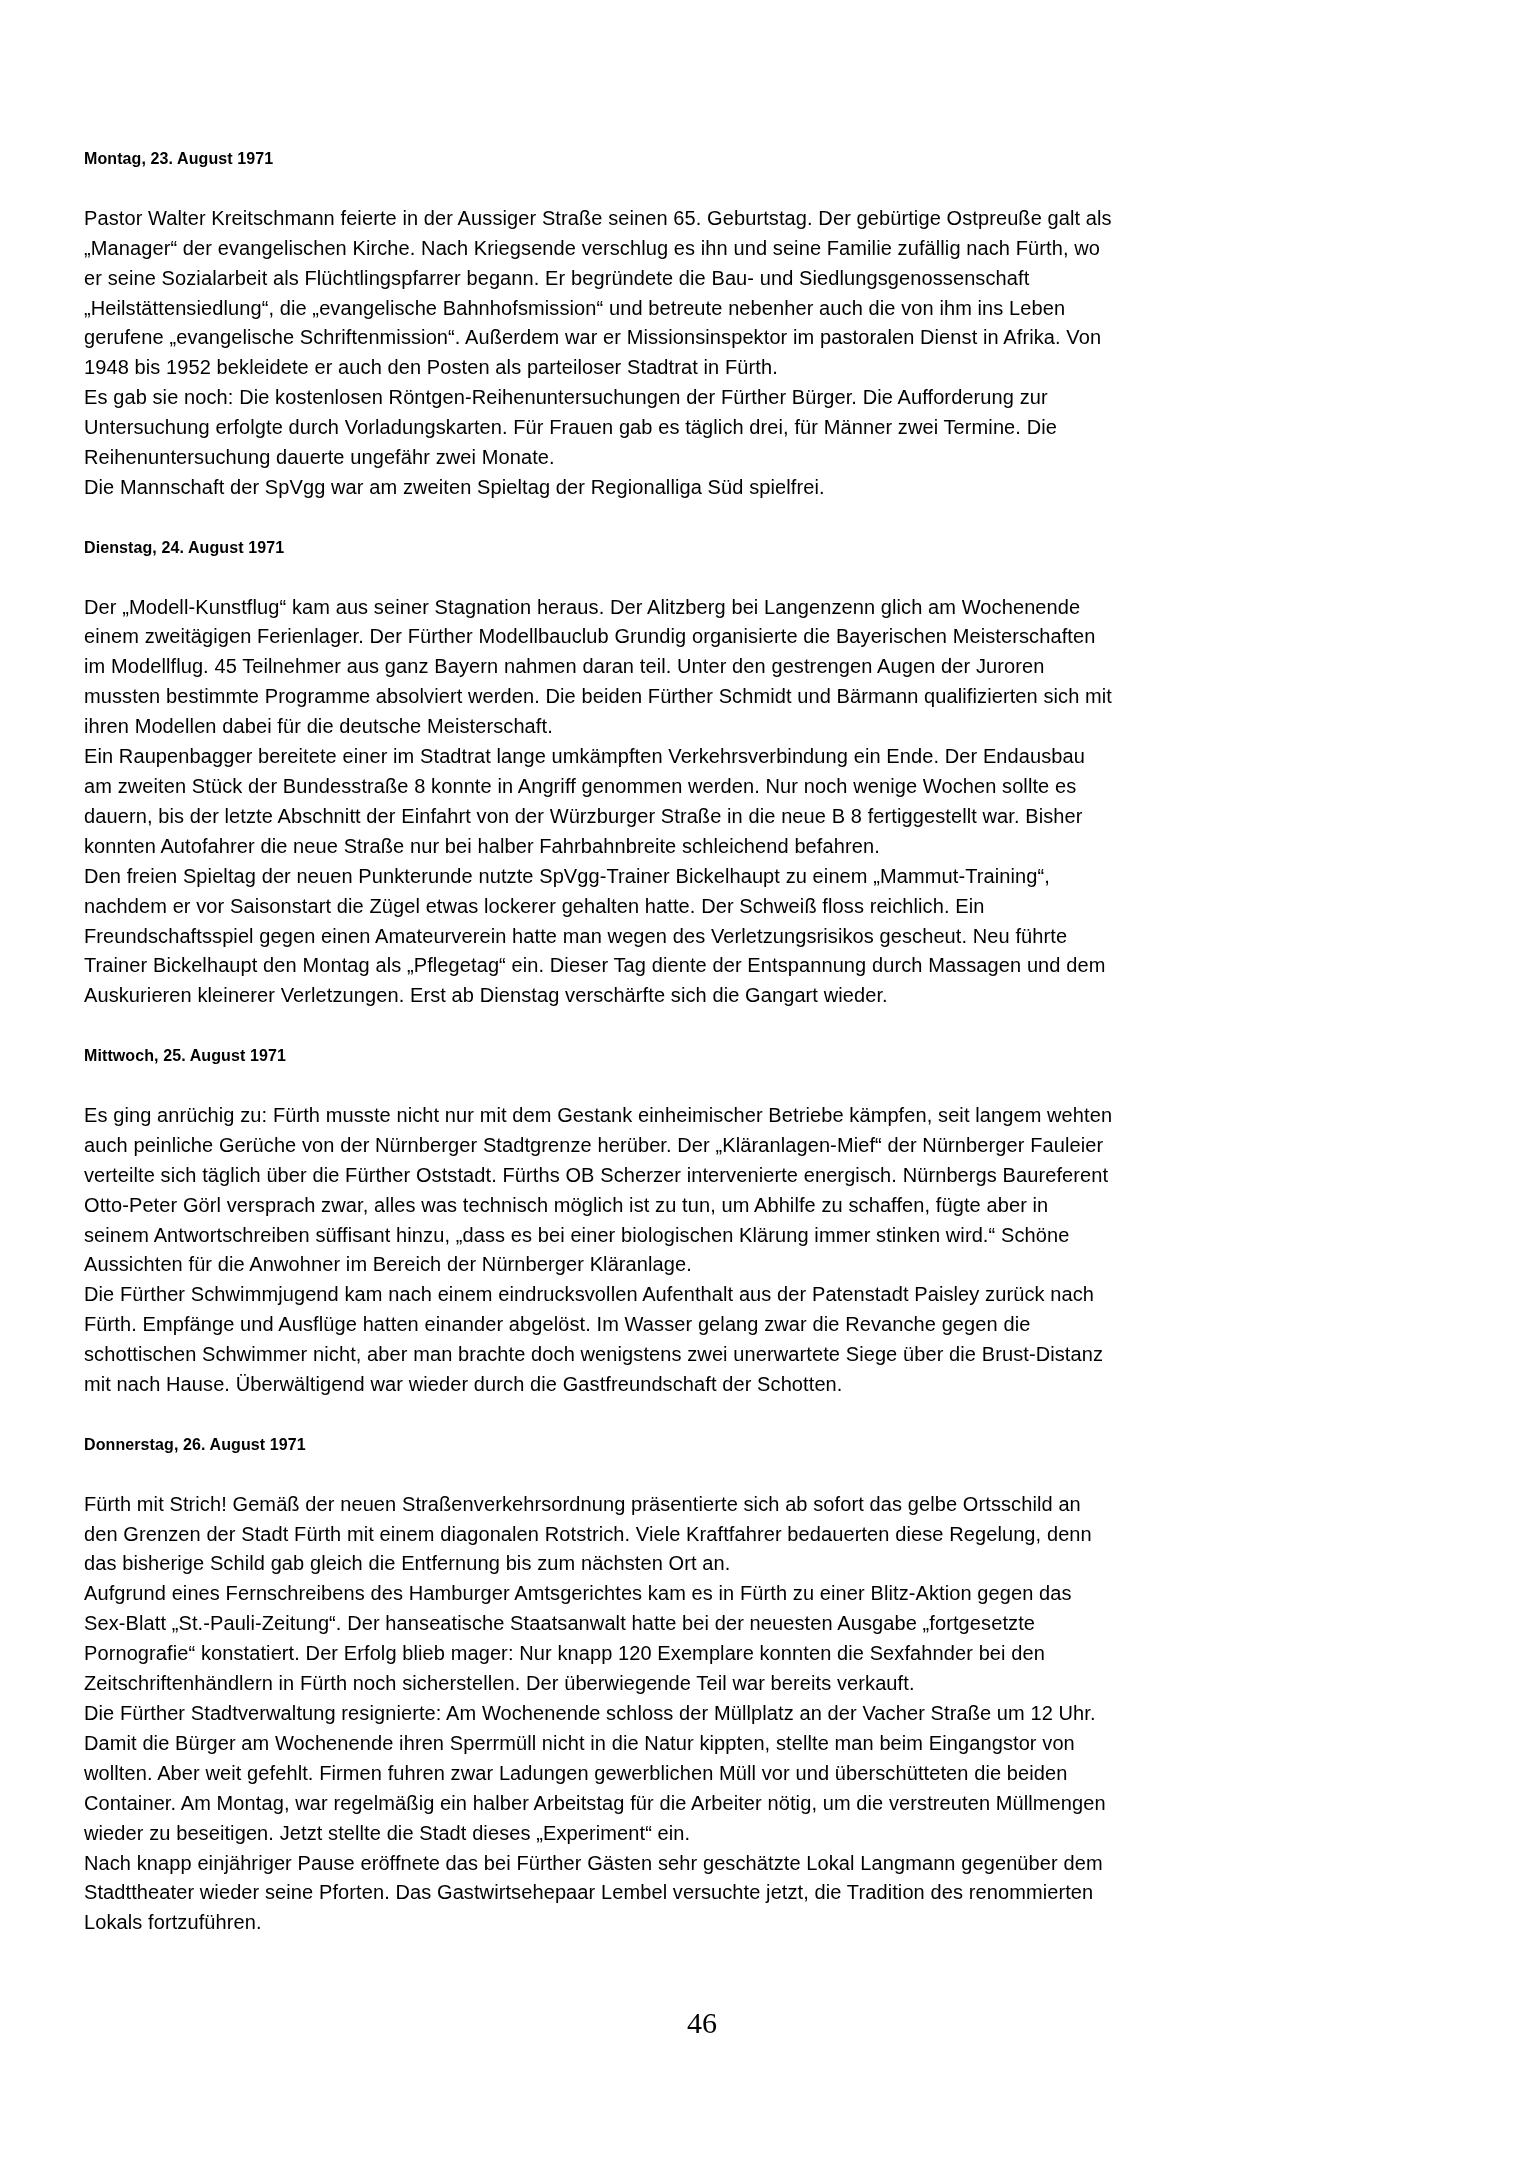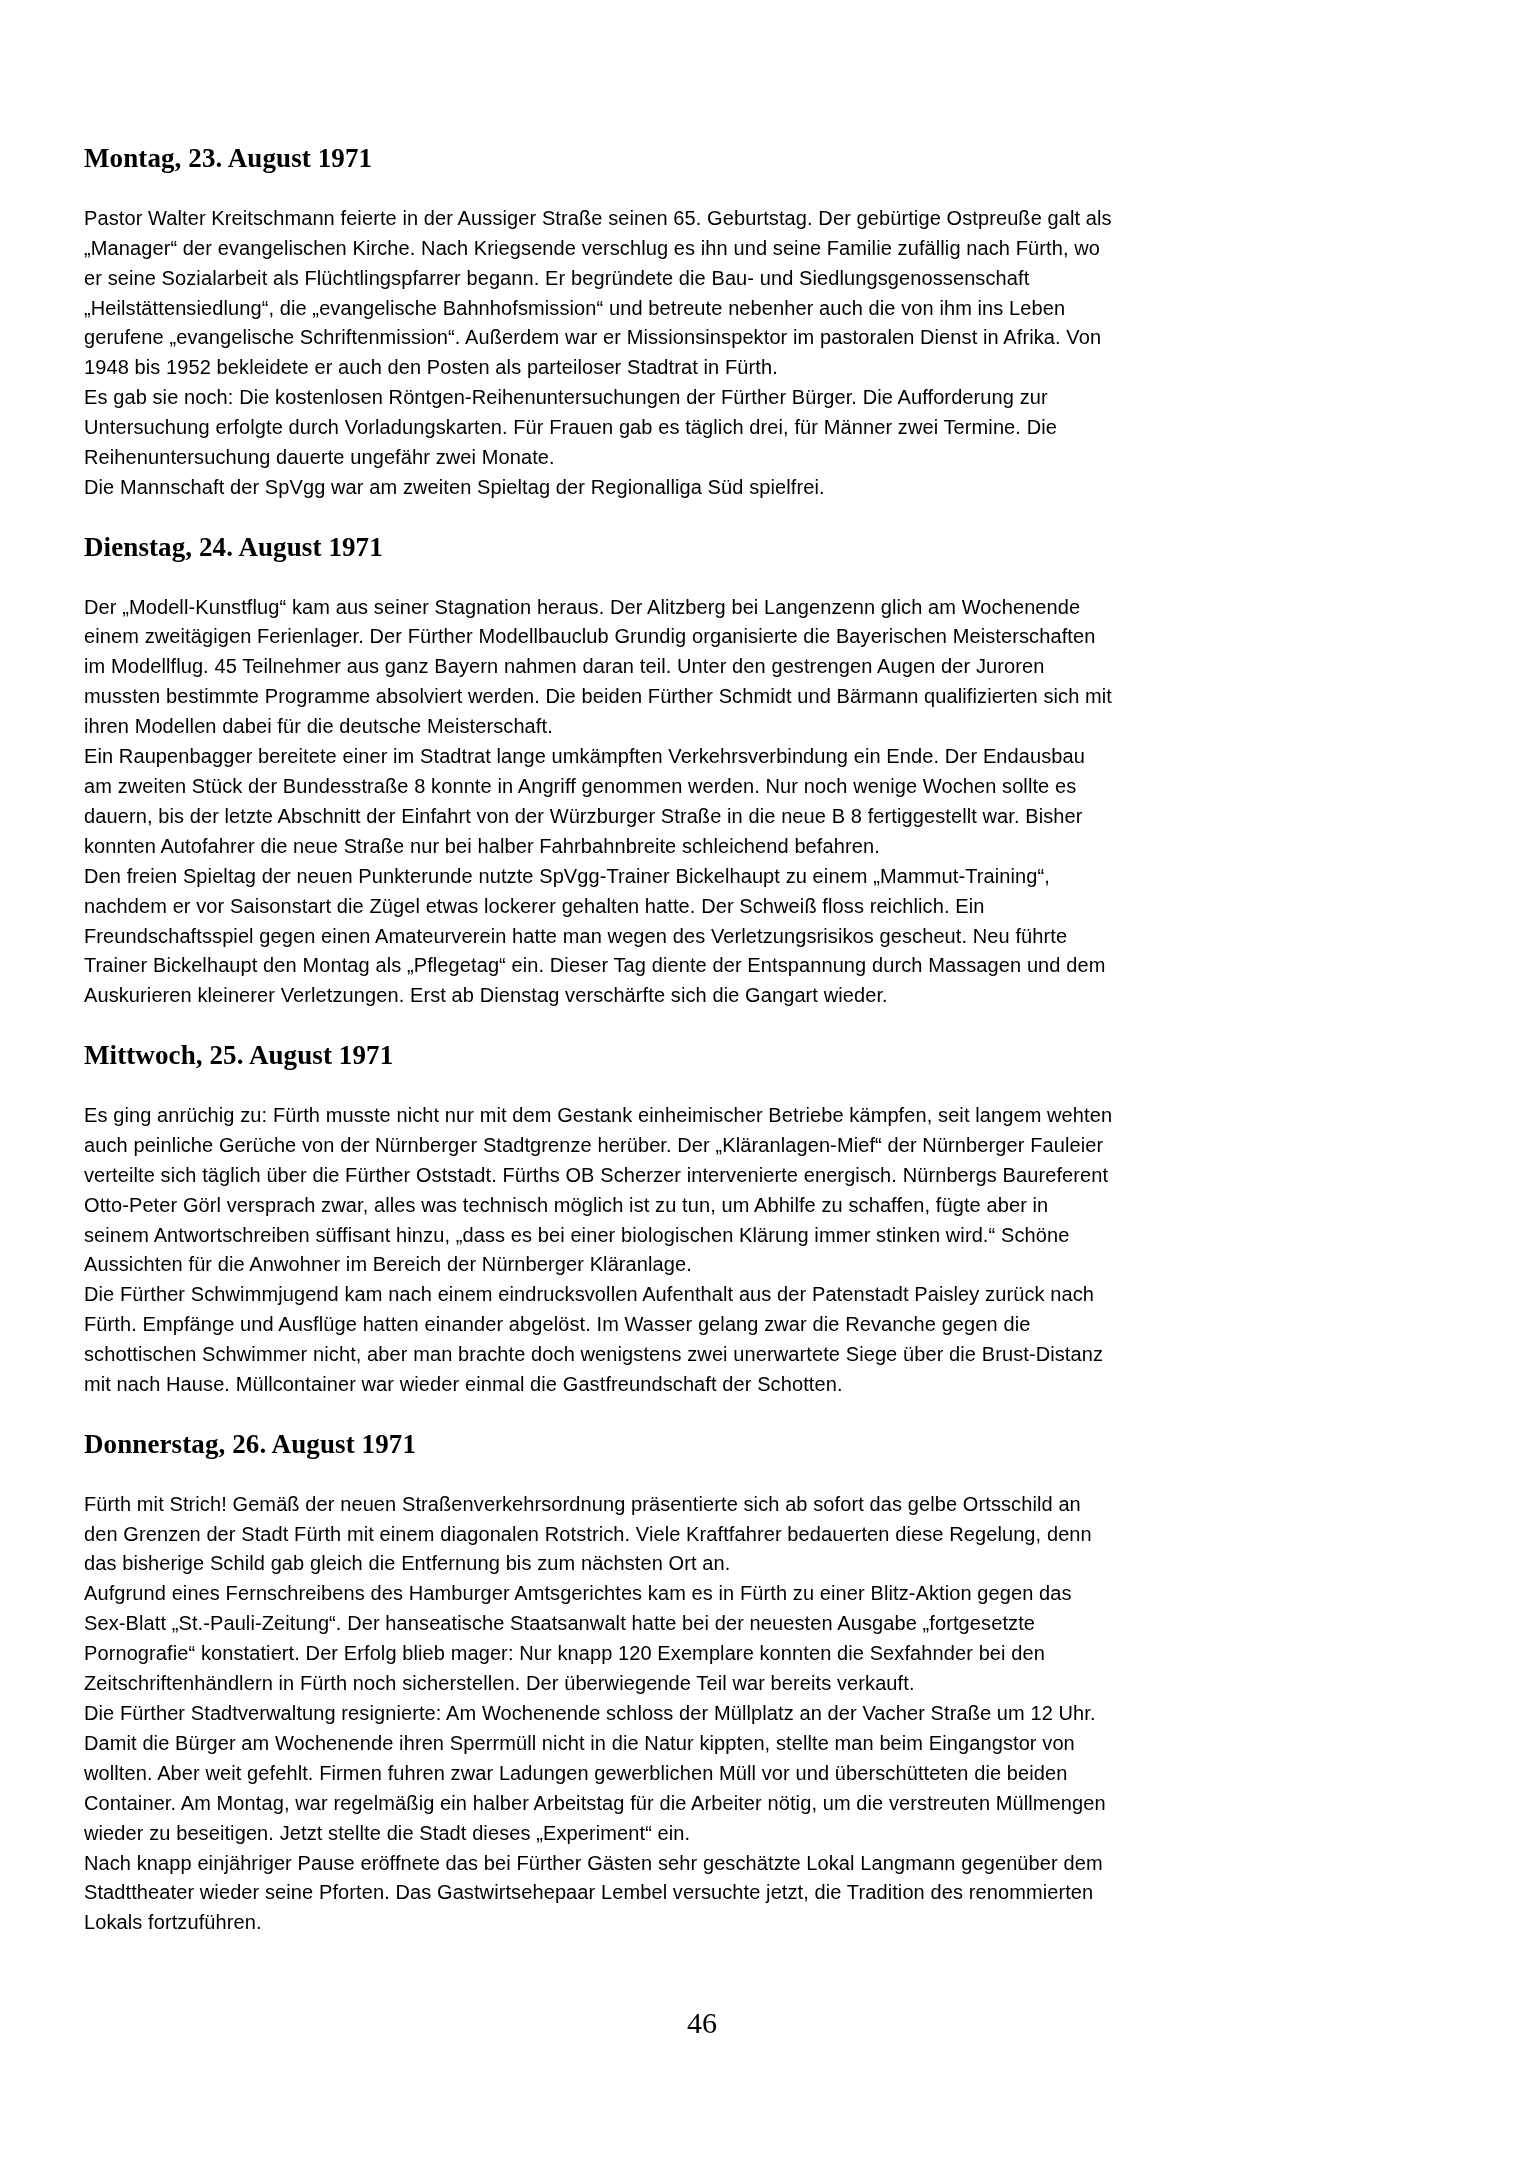--- a/index.html
+++ b/index.html
@@ -16,25 +16,24 @@
   .content {
     position: absolute;
     top: 144px;
     left: 84px;
     right: 30px;
   }
   section.entry { margin: 0 0 29.9px 0; padding: 0; }
   .entry-heading {
     margin: 0 0 29.9px 0;
     padding: 0;
-    font-size: 27px;
+    font-size: 16px;
     font-weight: bold;
     line-height: 29.9px;
     letter-spacing: 0.1px;
-    font-family: Liberation Serif, serif;
   }
   .entry-body { margin: 0; padding: 0; }
   .line {
     font-size: 20px;
     line-height: 29.9px;
     letter-spacing: 0.1px;
     white-space: nowrap;
   }
   .page-number {
     position: absolute;
@@ -92,21 +91,21 @@
         <div class="entry-body">
           <div class="line">Es ging anrüchig zu: Fürth musste nicht nur mit dem Gestank einheimischer Betriebe kämpfen, seit langem wehten</div>
           <div class="line">auch peinliche Gerüche von der Nürnberger Stadtgrenze herüber. Der „Kläranlagen-Mief“ der Nürnberger Fauleier</div>
           <div class="line">verteilte sich täglich über die Fürther Oststadt. Fürths OB Scherzer intervenierte energisch. Nürnbergs Baureferent</div>
           <div class="line">Otto-Peter Görl versprach zwar, alles was technisch möglich ist zu tun, um Abhilfe zu schaffen, fügte aber in</div>
           <div class="line">seinem Antwortschreiben süffisant hinzu, „dass es bei einer biologischen Klärung immer stinken wird.“ Schöne</div>
           <div class="line">Aussichten für die Anwohner im Bereich der Nürnberger Kläranlage.</div>
           <div class="line">Die Fürther Schwimmjugend kam nach einem eindrucksvollen Aufenthalt aus der Patenstadt Paisley zurück nach</div>
           <div class="line">Fürth. Empfänge und Ausflüge hatten einander abgelöst. Im Wasser gelang zwar die Revanche gegen die</div>
           <div class="line">schottischen Schwimmer nicht, aber man brachte doch wenigstens zwei unerwartete Siege über die Brust-Distanz</div>
-          <div class="line">mit nach Hause. Müllcontainer war wieder einmal die Gastfreundschaft der Schotten.</div>
+          <div class="line">mit nach Hause. Überwältigend war wieder durch die Gastfreundschaft der Schotten.</div>
         </div>
       </section>
       <section class="entry">
         <h2 class="entry-heading">Donnerstag, 26. August 1971</h2>
         <div class="entry-body">
           <div class="line">Fürth mit Strich! Gemäß der neuen Straßenverkehrsordnung präsentierte sich ab sofort das gelbe Ortsschild an</div>
           <div class="line">den Grenzen der Stadt Fürth mit einem diagonalen Rotstrich. Viele Kraftfahrer bedauerten diese Regelung, denn</div>
           <div class="line">das bisherige Schild gab gleich die Entfernung bis zum nächsten Ort an.</div>
           <div class="line">Aufgrund eines Fernschreibens des Hamburger Amtsgerichtes kam es in Fürth zu einer Blitz-Aktion gegen das</div>
           <div class="line">Sex-Blatt „St.-Pauli-Zeitung“. Der hanseatische Staatsanwalt hatte bei der neuesten Ausgabe „fortgesetzte</div>

